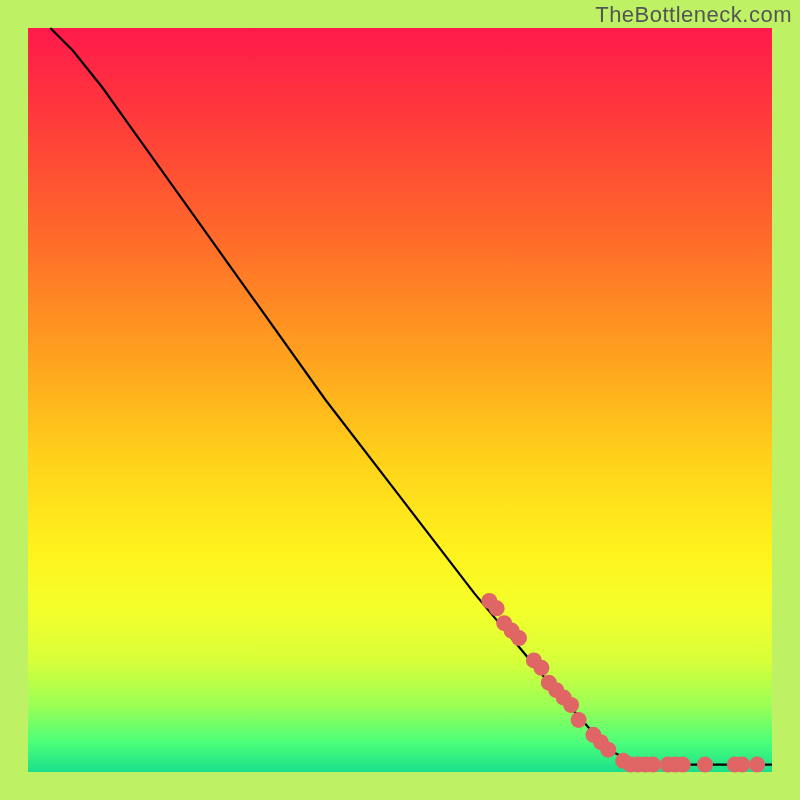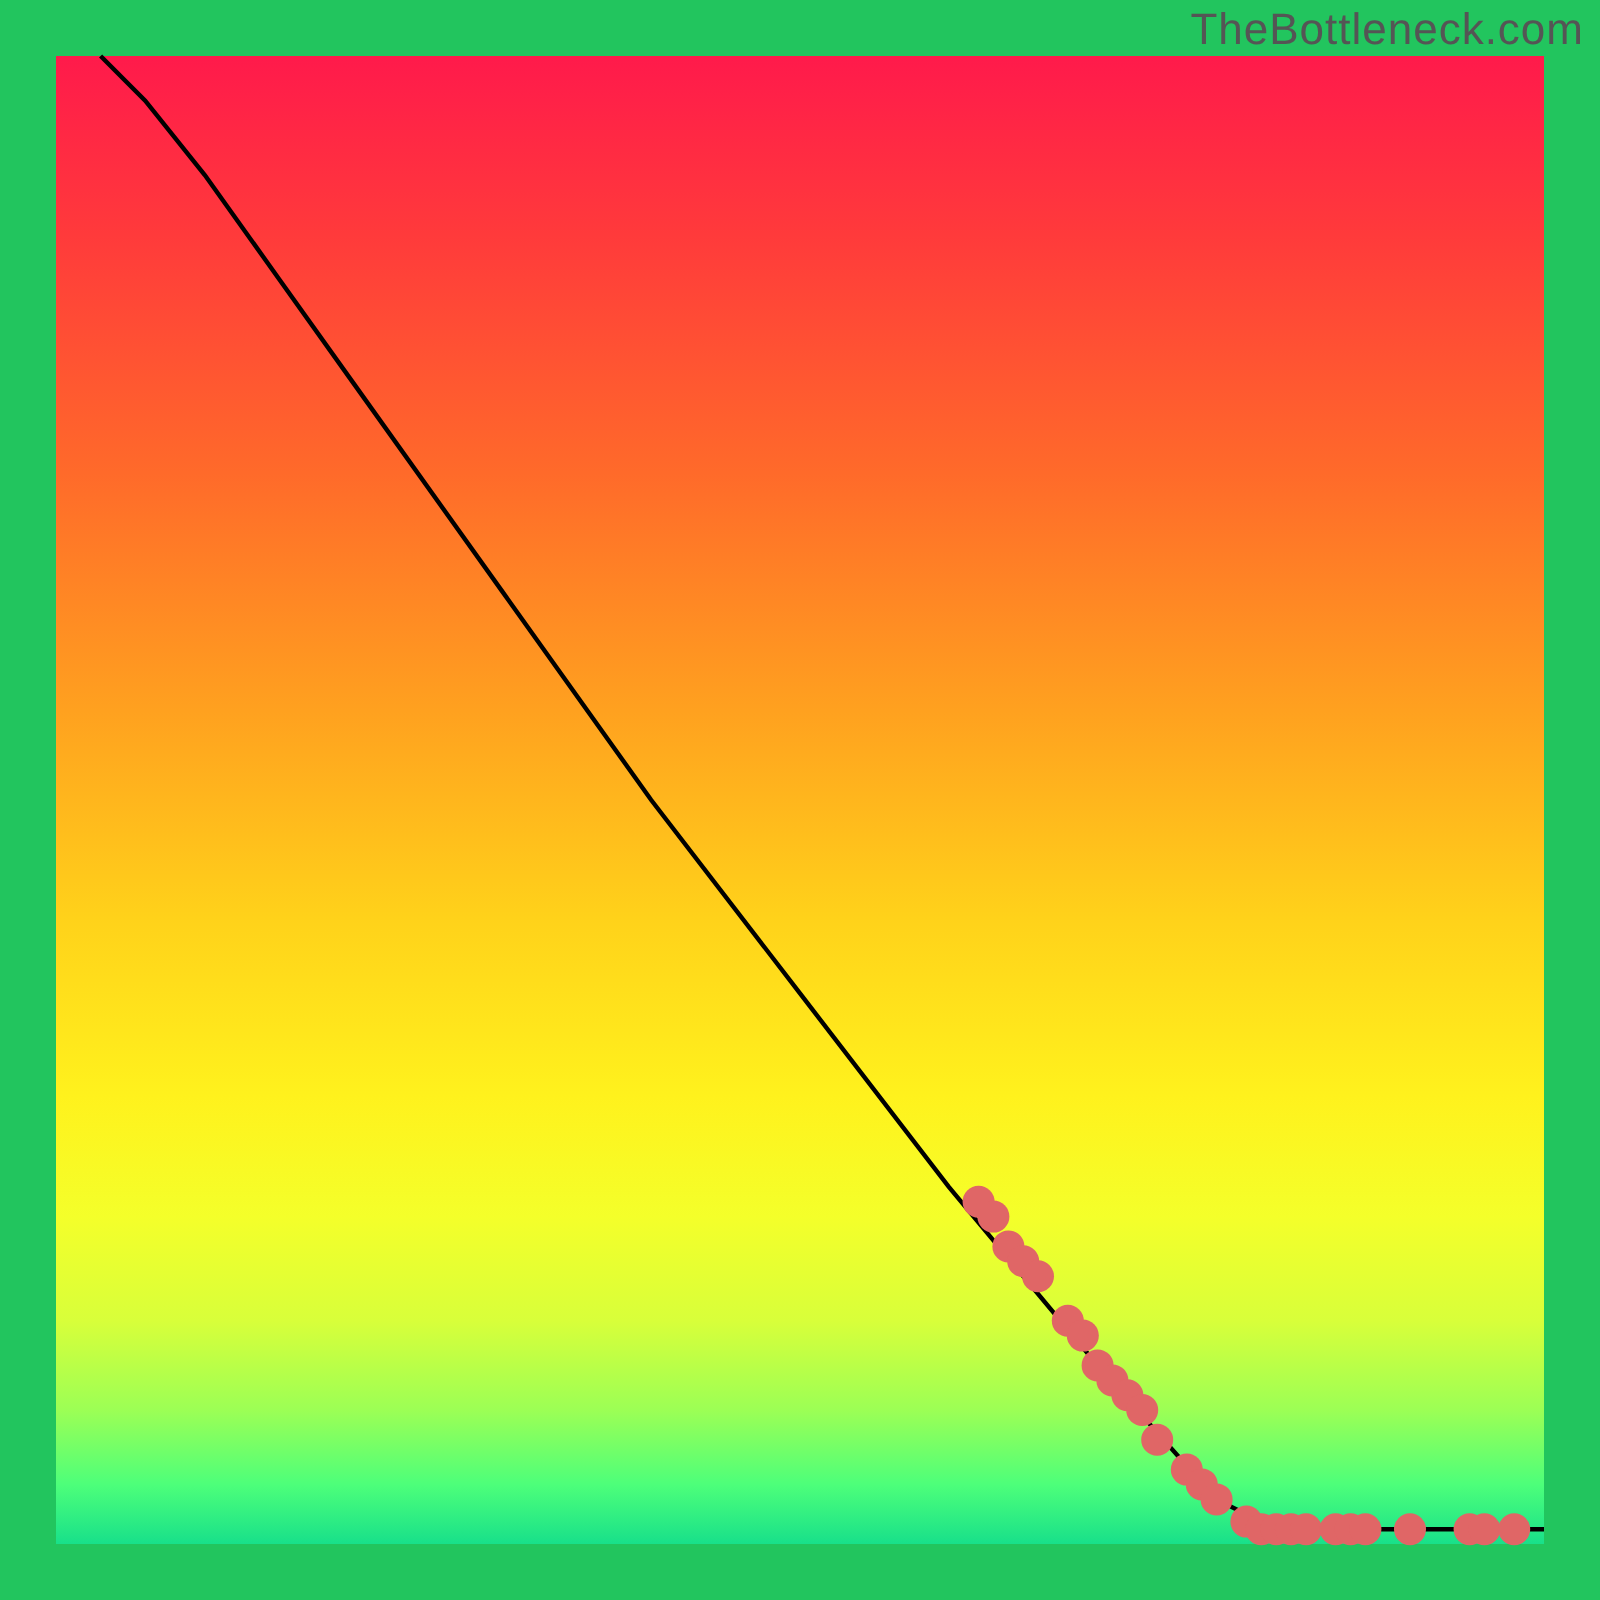--- a/index.html
+++ b/index.html
@@ -8,21 +8,21 @@
     width: 800px;
     height: 800px;
     background: #000;
     font-family: Arial, Helvetica, sans-serif;
     overflow: hidden;
   }
   .frame {
     position: relative;
     width: 800px;
     height: 800px;
-    background: #22c55e;
+    background: #bef264;
   }
   .watermark {
     position: absolute;
     top: 2px;
     right: 8px;
     color: #555;
     font-size: 22px;
     font-weight: 500;
     letter-spacing: 0.5px;
     z-index: 5;

